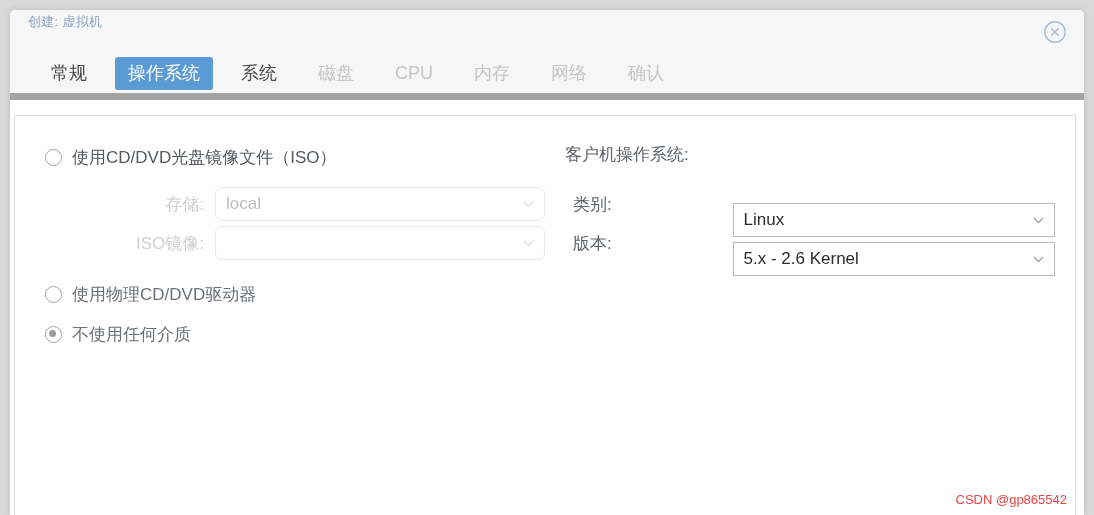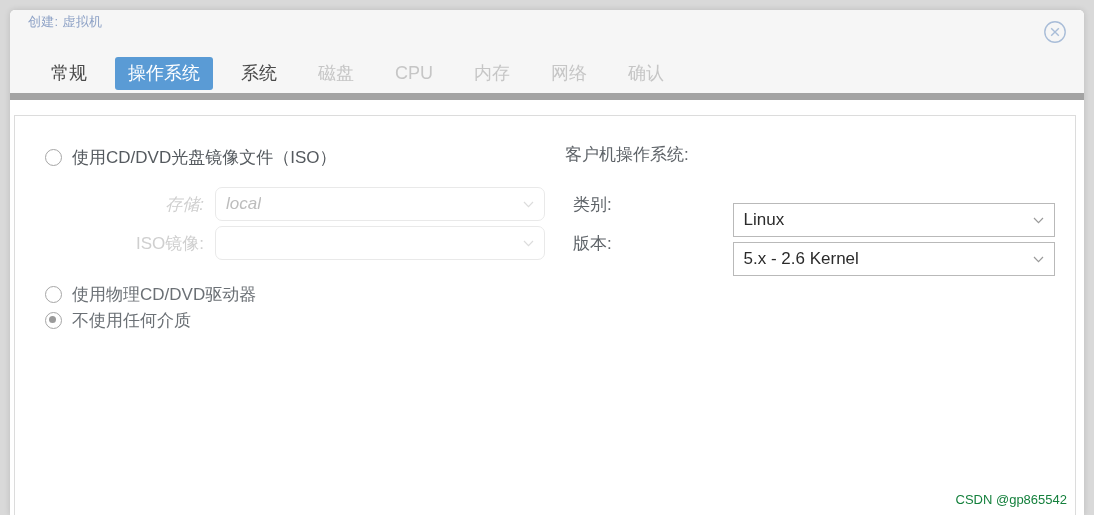--- a/index.html
+++ b/index.html
@@ -118,21 +118,21 @@
   .col-right { position: absolute; left: 550px; top: 28px; width: 490px; }
 
   .radio-row {
     display: flex;
     align-items: center;
     height: 26px;
     cursor: pointer;
   }
   .radio-row.r1 { margin-top: 0px; }
   .radio-row.r2 { margin-top: 21px; }
-  .radio-row.r3 { }
+  .radio-row.r3 { margin-top: 14px; }
 
   .radio {
     width: 17px;
     height: 17px;
     border-radius: 50%;
     border: 1.6px solid #a6a6a6;
     box-sizing: border-box;
     background: #fff;
     flex: 0 0 auto;
     margin-right: 10px;
@@ -154,21 +154,21 @@
     white-space: nowrap;
   }
   .radio-label.muted { color: #6b7075; }
 
   
   .field-row {
     display: flex;
     align-items: center;
     height: 34px;
   }
-  .field-row.f1 { margin-top: 17px; font-style: italic; }
+  .field-row.f1 { margin-top: 17px; }
   .field-row.f2 { margin-top: 5px; }
 
   .field-label-left {
     width: 170px;
     text-align: right;
     padding-right: 11px;
     box-sizing: border-box;
     font-size: 17px;
     color: #cfcfcf;
     white-space: nowrap;
@@ -232,21 +232,21 @@
     margin-left: 8px;
   }
   .sel-right { width: 332px; margin-top: 32px; }
 
   
   .watermark {
     position: absolute;
     right: 8px;
     bottom: 8px;
     font-size: 13px;
-    color: #15803d;
+    color: #ef4444;
     white-space: nowrap;
     user-select: none;
   }
 </style>
 </head>
 <body>
 
 <div class="page">
 
   <div class="dialog">

